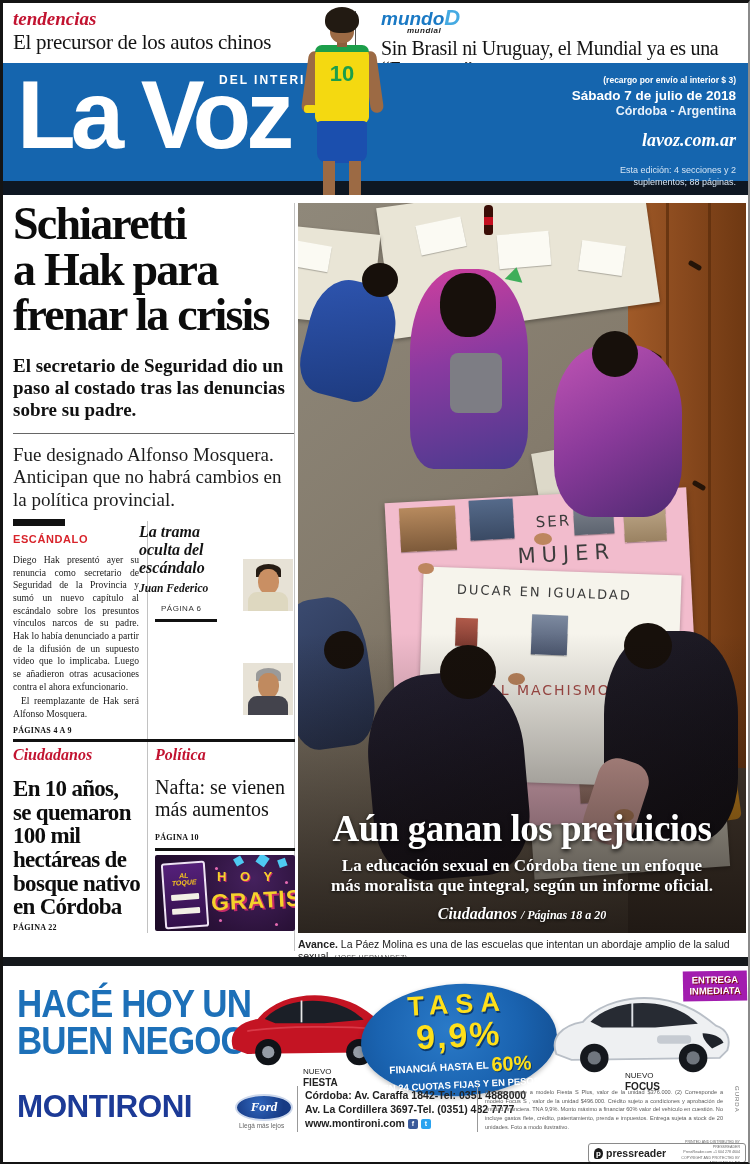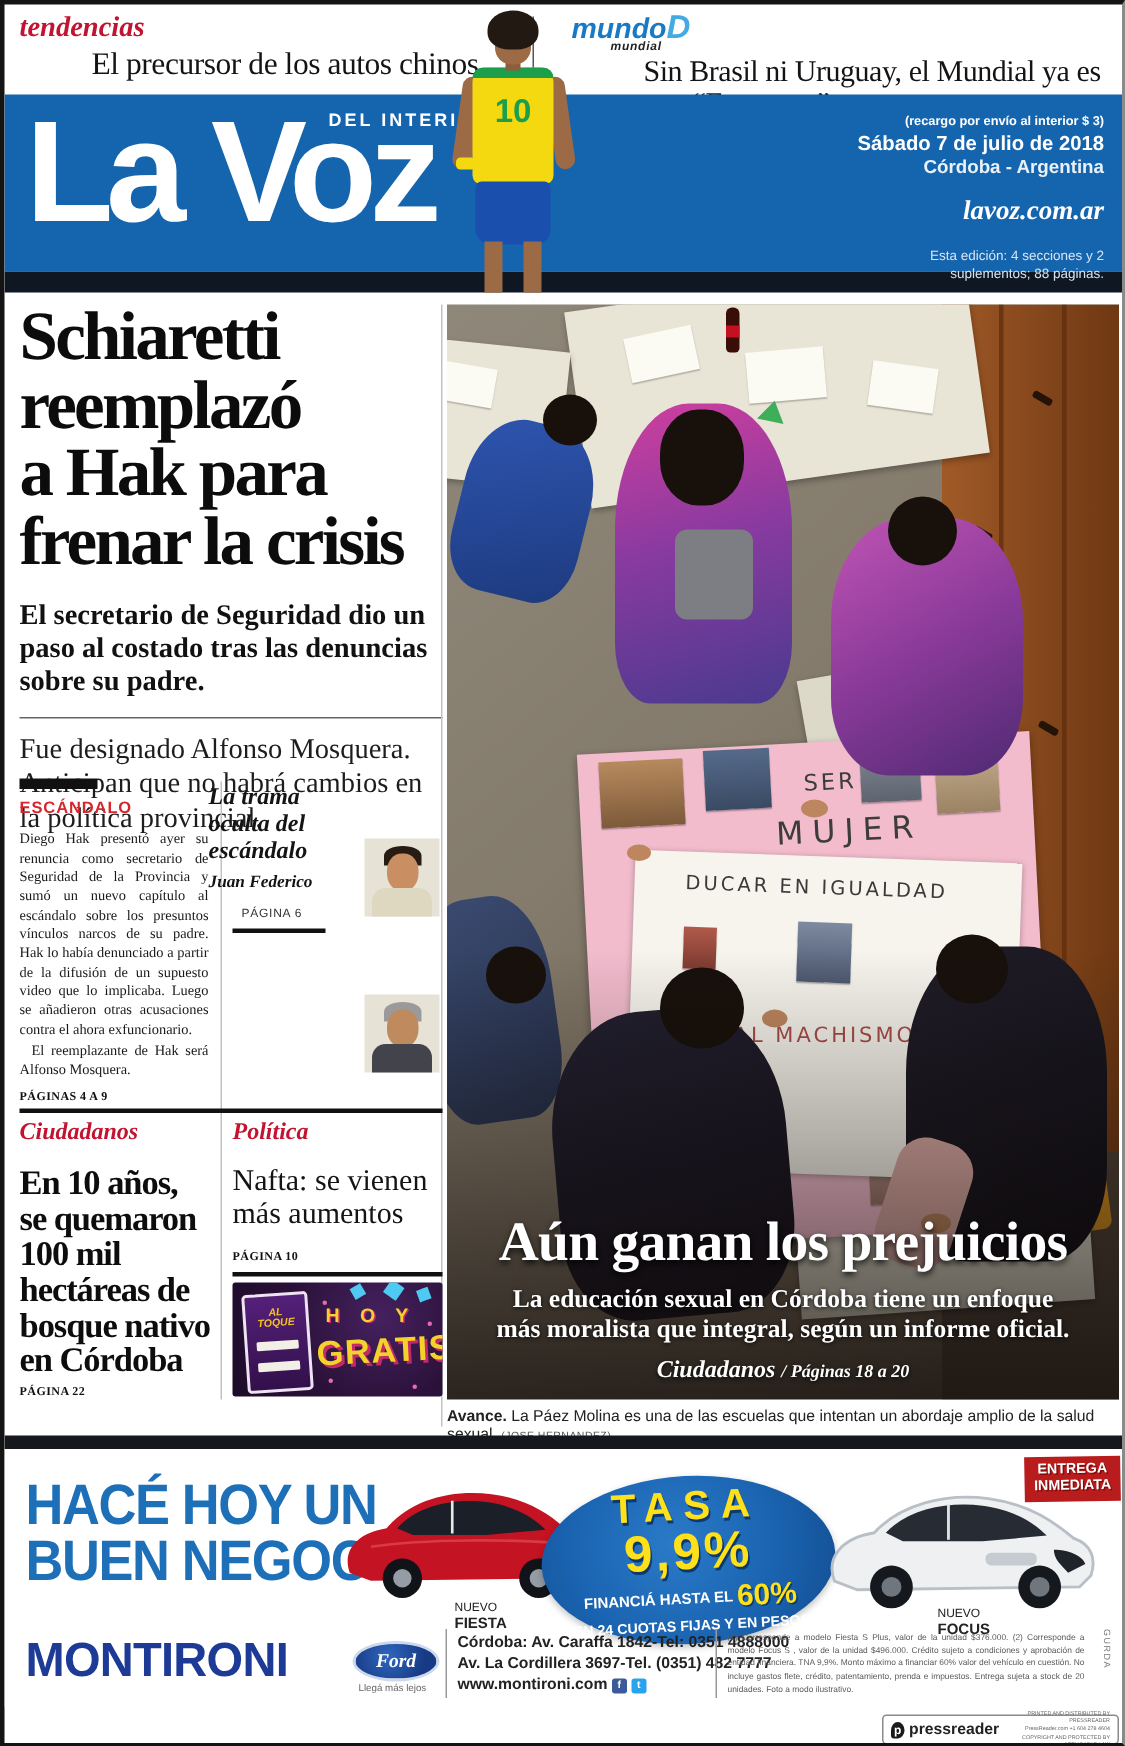--- a/index.html
+++ b/index.html
@@ -4,21 +4,21 @@
 <style>
   html,body{margin:0;padding:0;background:#b8b8b8;}
   .page{position:relative;width:750px;height:1164px;margin:0 auto;background:#ffffff;
         font-family:"Liberation Serif",serif;overflow:hidden;
         border-top:3px solid #141414;border-left:3px solid #141414;
         border-right:2px solid #8a8a8a;border-bottom:2px solid #141414;box-sizing:border-box;}
   .abs{position:absolute;}
 
   
   .teaser-kicker{font-style:italic;font-weight:bold;font-size:19px;color:#c21330;line-height:1;}
-  .teaser-title{font-size:21px;color:#141414;letter-spacing:-0.3px;line-height:1.05;margin-top:3px;margin-left:48px;}
+  .teaser-title{font-size:21px;color:#141414;letter-spacing:-0.3px;line-height:1.05;margin-top:3px;}
   .teaser-title.right{font-size:20px;}
   .vline-teaser{left:352px;top:8px;width:1px;height:44px;background:#555;}
   .mundod{font-family:"Liberation Sans",sans-serif;font-style:italic;font-weight:bold;line-height:1;}
   .mundod .m1{color:#1a79c4;font-size:19px;}
   .mundod .m2{color:#45aae2;font-size:22px;}
   .mundod .m3{display:block;color:#222;font-size:8px;margin:-2px 0 0 26px;letter-spacing:.5px;}
 
   
   .masthead{left:0;top:60px;width:745px;height:118px;background:#1565ae;}
   .mast-strip{left:0;top:178px;width:745px;height:14px;background:#0e1722;}
@@ -143,21 +143,21 @@
   .car-label{position:absolute;font-family:"Liberation Sans",sans-serif;font-size:8px;color:#222;line-height:1.1;text-align:left;}
   .car-label b{font-size:10px;}
   .tasa-oval{position:absolute;left:358px;top:18px;width:196px;height:112px;background:radial-gradient(circle at 45% 40%,#2a7ac8 0%,#1a63b0 55%,#124c8e 100%);
              border-radius:50%;transform:rotate(-3deg);display:flex;flex-direction:column;align-items:center;justify-content:center;
              box-shadow:0 2px 5px rgba(0,0,0,.25);}
   .tasa1{color:#ffe01a;font-family:"Liberation Sans",sans-serif;font-weight:800;font-size:27px;letter-spacing:7px;line-height:1;text-shadow:1px 2px 0 #0c3a6e;}
   .tasa2{color:#ffe01a;font-family:"Liberation Sans",sans-serif;font-weight:800;font-size:34px;letter-spacing:2px;line-height:1;text-shadow:1px 2px 0 #0c3a6e;}
   .tasa3{color:#fff;font-family:"Liberation Sans",sans-serif;font-weight:800;font-size:10px;margin-top:3px;}
   .tasa3 .pct{color:#ffe01a;font-size:20px;vertical-align:-3px;text-shadow:1px 1px 0 #0c3a6e;}
   .tasa4{color:#fff;font-family:"Liberation Sans",sans-serif;font-weight:800;font-size:9.5px;margin-top:1px;}
-  .badge{position:absolute;left:680px;top:5px;width:60px;background:#b91c1c;color:#fff;text-align:center;
+  .badge{position:absolute;left:680px;top:5px;width:60px;background:#a21caf;color:#fff;text-align:center;
          font-family:"Liberation Sans",sans-serif;font-weight:800;font-size:9.5px;line-height:1.15;padding:4px 2px;
          text-shadow:1px 1px 0 #7e0e0e;transform:rotate(-1deg);}
   .dealer{position:absolute;left:14px;top:122px;font-family:"Liberation Sans",sans-serif;font-weight:800;
           font-size:32px;color:#1c3a96;letter-spacing:-.5px;transform:scaleX(.98);transform-origin:left top;}
   .ford-oval{position:absolute;left:232px;top:128px;width:54px;height:23px;border-radius:50%;
              background:radial-gradient(circle at 40% 35%,#2f66bd 0%,#173a84 70%);border:2px solid #cdd8ec;
              color:#fff;text-align:center;font-style:italic;font-weight:bold;font-size:13px;line-height:21px;
              font-family:"Liberation Serif",serif;}
   .ford-tag{position:absolute;left:236px;top:156px;font-family:"Liberation Sans",sans-serif;font-size:6.5px;color:#666;}
   .ad-vline{position:absolute;width:1px;background:#999;top:120px;height:46px;}
@@ -222,21 +222,20 @@
     <div class="ney-legs"></div>
     <div class="ney-legs2"></div>
     <div class="ney-neck"></div>
     <div class="ney-face"></div>
     <div class="ney-hair"></div>
   </div>
 
   <div class="abs lead">
     <div class="lead-headline">
       <div>Schiaretti</div>
-      <div>reemplazó</div>
       <div>a Hak para</div>
       <div>frenar la crisis</div>
     </div>
     <div class="lead-subhead">El secretario de Seguridad dio un paso al costado tras las denuncias sobre su padre.</div>
     <hr class="lead-rule">
     <div class="lead-deck">Fue designado Alfonso Mosquera. Anticipan que no habrá cambios en la política provincial.</div>
   </div>
 
   <div class="abs scandal">
     <div class="blackbar"></div>

